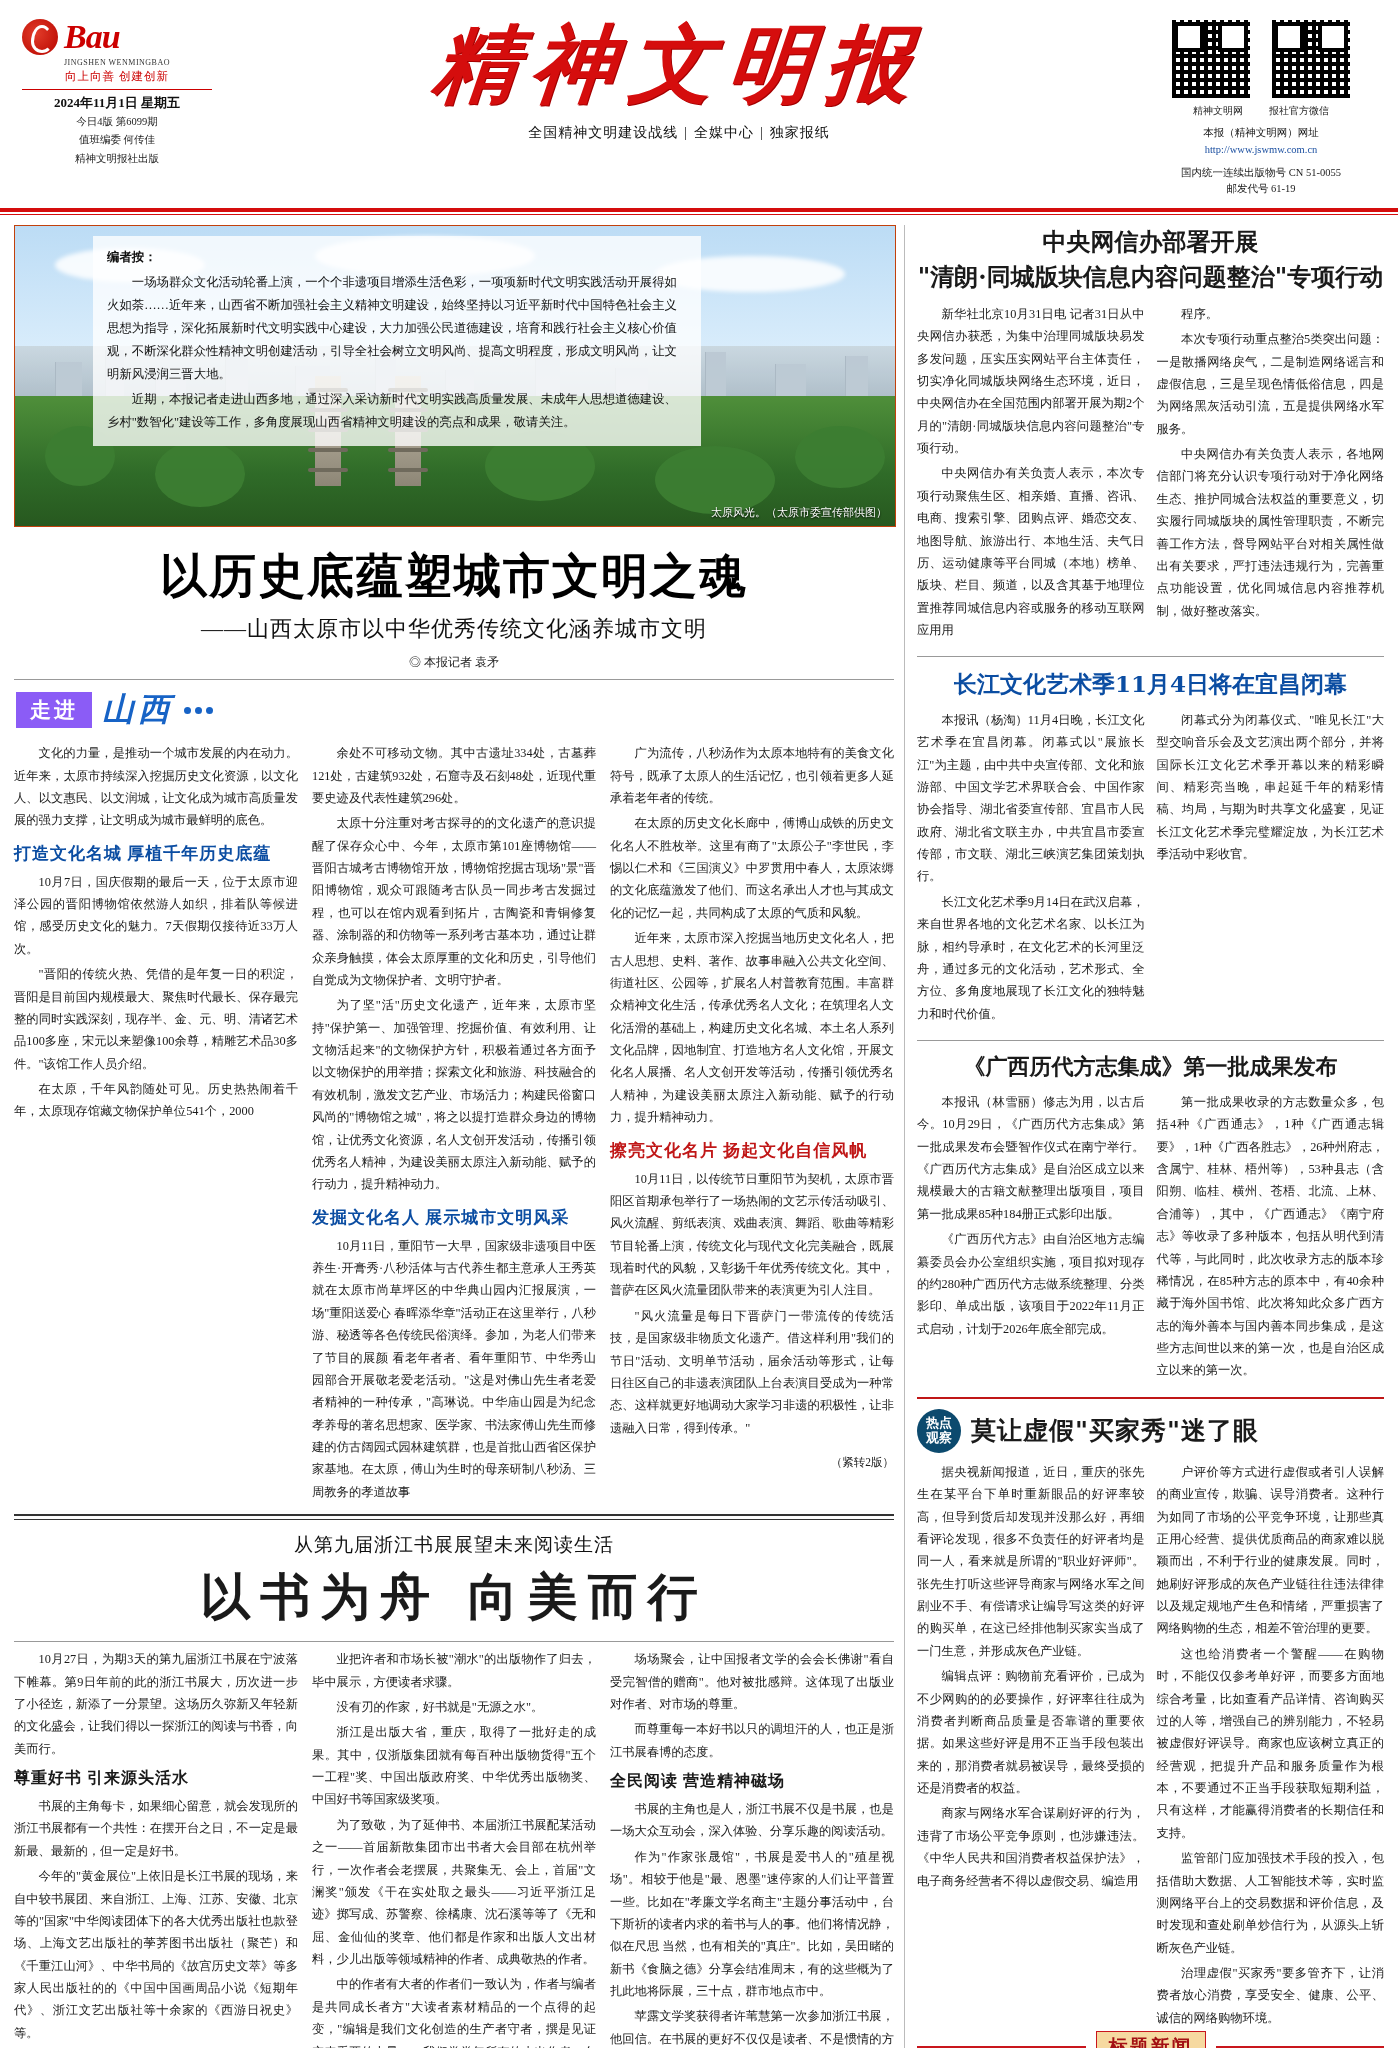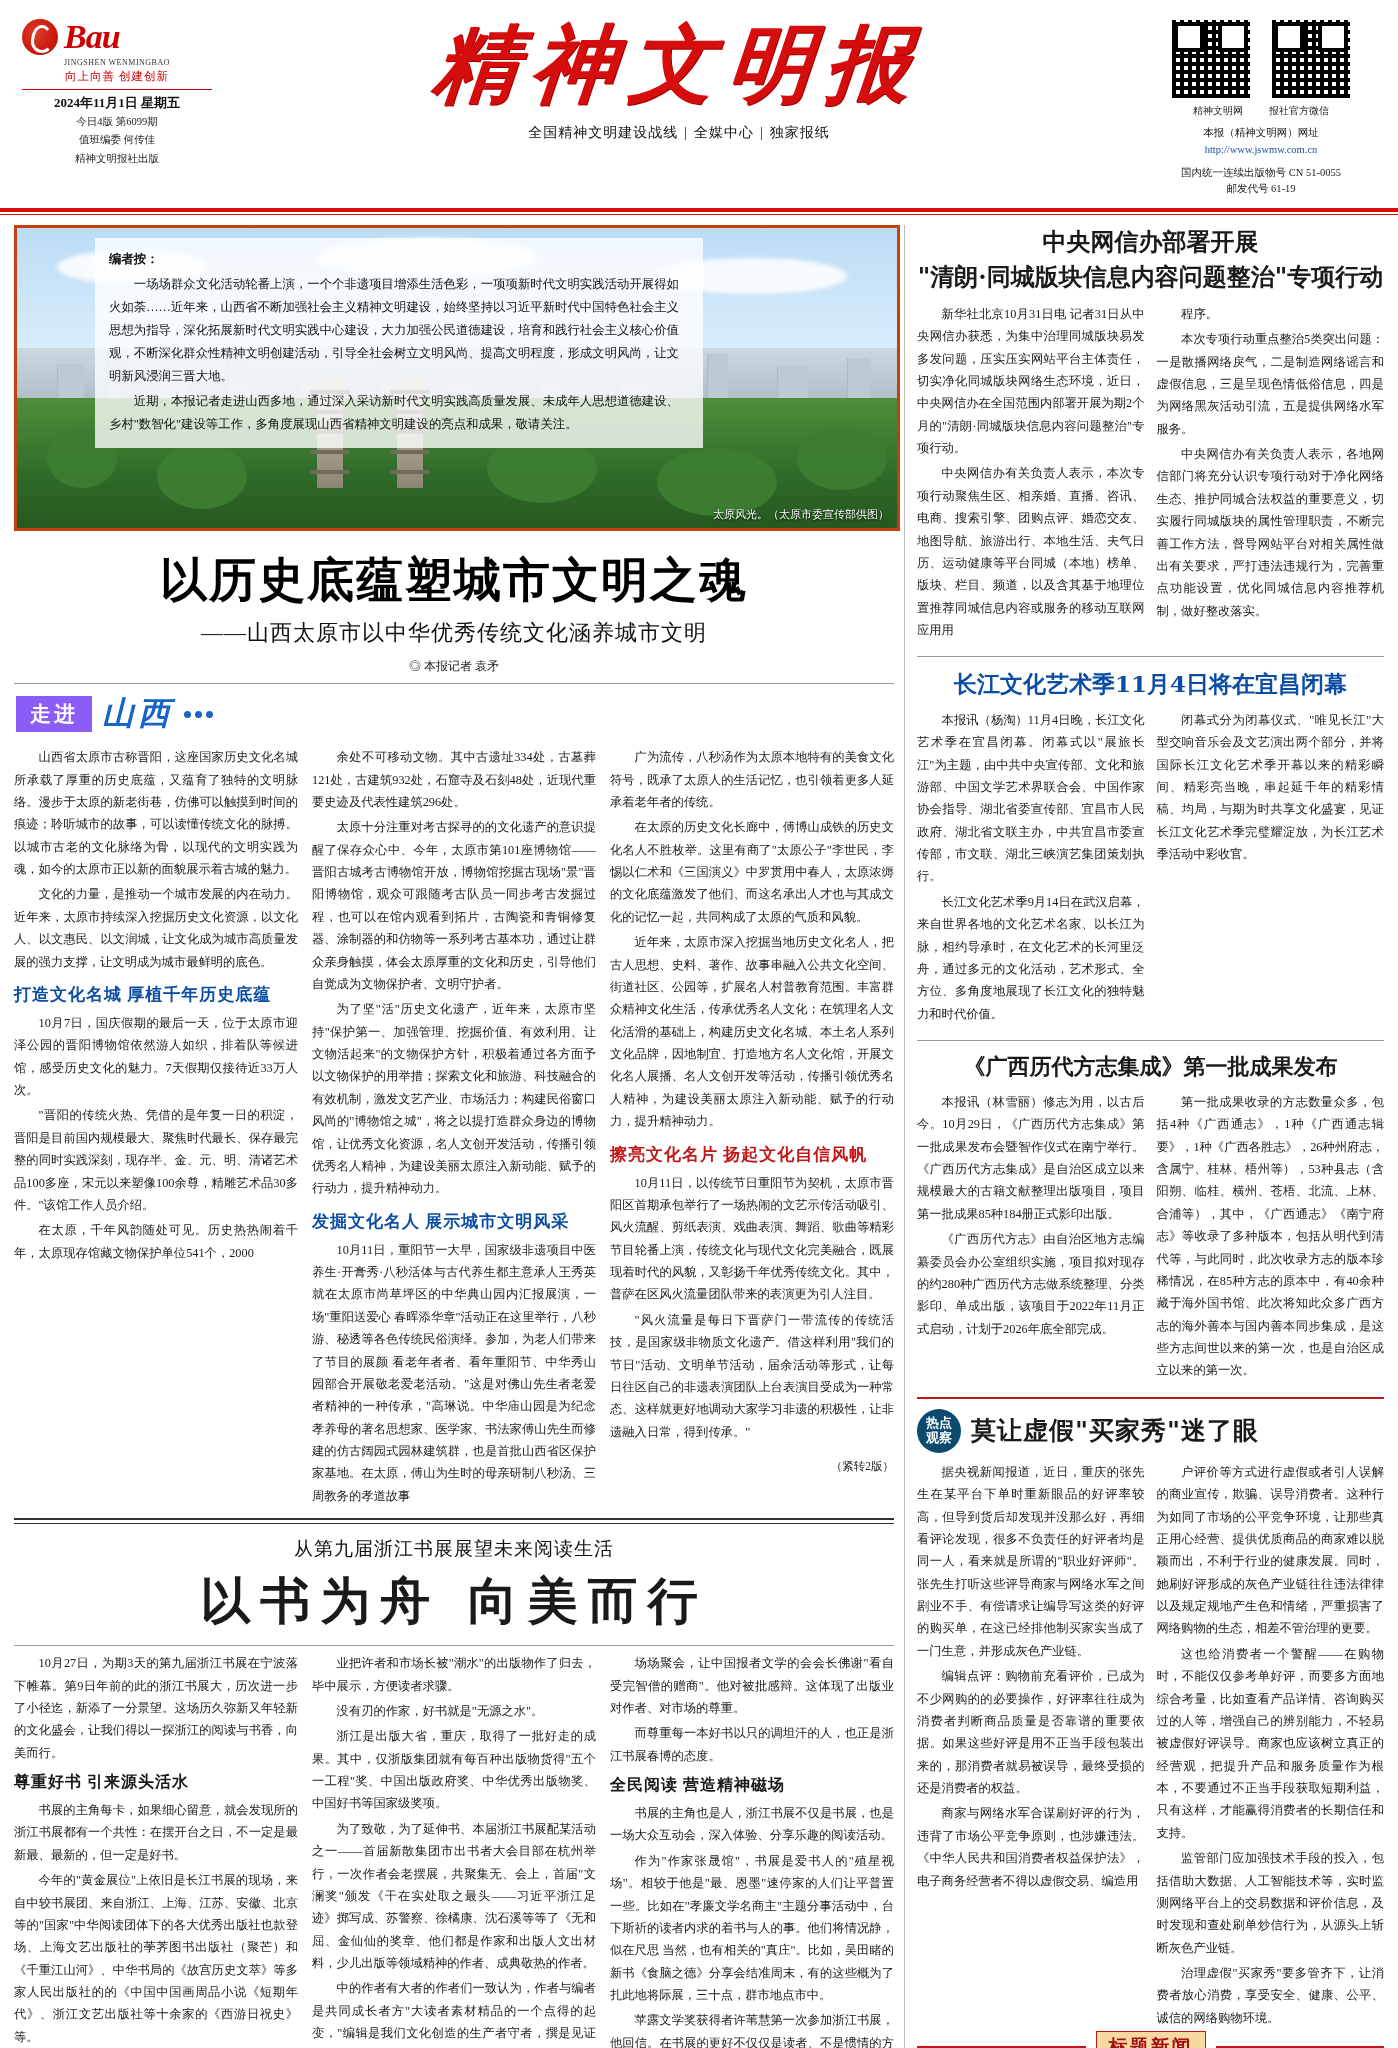--- a/index.html
+++ b/index.html
@@ -55,21 +55,21 @@
 
   .mast-rule{height:4px;background:#d50d0d;margin:6px 0 0 0;}
   .mast-rule2{height:1px;background:#d50d0d;margin-top:2px;}
 
   
   .content{display:flex;padding:10px 14px 0 14px;gap:10px;}
   .col-left{width:880px;flex:0 0 880px;}
   .col-right{flex:1;border-left:1px solid #bbb;padding-left:12px;}
 
   
-  .photo-wrap{position:relative;width:880px;height:300px;overflow:hidden;border:3px solid #c2410c;}
+  .photo-wrap{position:relative;width:880px;height:300px;overflow:hidden;border:1px solid #c2410c;}
   .sky{position:absolute;inset:0;background:linear-gradient(#bcdcf5 0%,#d8ecfb 40%,#eaf4fc 60%,#cfe3ef 100%);}
   .cloud{position:absolute;background:rgba(255,255,255,.85);border-radius:50%;filter:blur(2px);}
   .city{position:absolute;left:0;right:0;top:120px;height:70px;background:linear-gradient(#c9d6de,#9fb0bc);opacity:.9;}
   .bldg{position:absolute;bottom:0;background:#b9c6d0;border-left:1px solid #a6b4bf;}
   .greens{position:absolute;left:0;right:0;bottom:0;height:130px;background:linear-gradient(#4f8f3a,#2f6b28 60%,#27581f);}
   .tree{position:absolute;border-radius:50%;background:#3c7d31;opacity:.95;}
   .pagoda{position:absolute;width:26px;background:linear-gradient(#c9c2b0,#8d8676);}
   .pagoda i{position:absolute;left:-7px;width:40px;height:4px;background:#6f6a5c;border-radius:2px;}
   .photo-cap{position:absolute;right:8px;bottom:6px;color:#fff;font-size:11px;text-shadow:0 1px 2px #000;}
   .editor-note{
@@ -242,21 +242,20 @@
         <div class="hand">山西</div>
         <div class="dots">
             <i></i>
             <i></i>
             <i></i>
           </div>
       </div>
 
       <div class="three-col art">
         <div class="c">
-          <p>山西省太原市古称晋阳，这座国家历史文化名城所承载了厚重的历史底蕴，又蕴育了独特的文明脉络。漫步于太原的新老街巷，仿佛可以触摸到时间的痕迹；聆听城市的故事，可以读懂传统文化的脉搏。以城市古老的文化脉络为骨，以现代的文明实践为魂，如今的太原市正以新的面貌展示着古城的魅力。</p>
           <p>文化的力量，是推动一个城市发展的内在动力。近年来，太原市持续深入挖掘历史文化资源，以文化人、以文惠民、以文润城，让文化成为城市高质量发展的强力支撑，让文明成为城市最鲜明的底色。</p>
           <div class="sub-head">打造文化名城 厚植千年历史底蕴</div>
           <p>10月7日，国庆假期的最后一天，位于太原市迎泽公园的晋阳博物馆依然游人如织，排着队等候进馆，感受历史文化的魅力。7天假期仅接待近33万人次。</p>
           <p>"晋阳的传统火热、凭借的是年复一日的积淀，晋阳是目前国内规模最大、聚焦时代最长、保存最完整的同时实践深刻，现存半、金、元、明、清诸艺术品100多座，宋元以来塑像100余尊，精雕艺术品30多件。"该馆工作人员介绍。</p>
           <p>在太原，千年风韵随处可见。历史热热闹着千年，太原现存馆藏文物保护单位541个，2000</p>
         </div>
         <div class="c">
           <p>余处不可移动文物。其中古遗址334处，古墓葬121处，古建筑932处，石窟寺及石刻48处，近现代重要史迹及代表性建筑296处。</p>
           <p>太原十分注重对考古探寻的的文化遗产的意识提醒了保存众心中、今年，太原市第101座博物馆——晋阳古城考古博物馆开放，博物馆挖掘古现场"景"晋阳博物馆，观众可跟随考古队员一同步考古发掘过程，也可以在馆内观看到拓片，古陶瓷和青铜修复器、涂制器的和仿物等一系列考古基本功，通过让群众亲身触摸，体会太原厚重的文化和历史，引导他们自觉成为文物保护者、文明守护者。</p>
           <p>为了坚"活"历史文化遗产，近年来，太原市坚持"保护第一、加强管理、挖掘价值、有效利用、让文物活起来"的文物保护方针，积极着通过各方面予以文物保护的用举措；探索文化和旅游、科技融合的有效机制，激发文艺产业、市场活力；构建民俗窗口风尚的"博物馆之城"，将之以提打造群众身边的博物馆，让优秀文化资源，名人文创开发活动，传播引领优秀名人精神，为建设美丽太原注入新动能、赋予的行动力，提升精神动力。</p>

